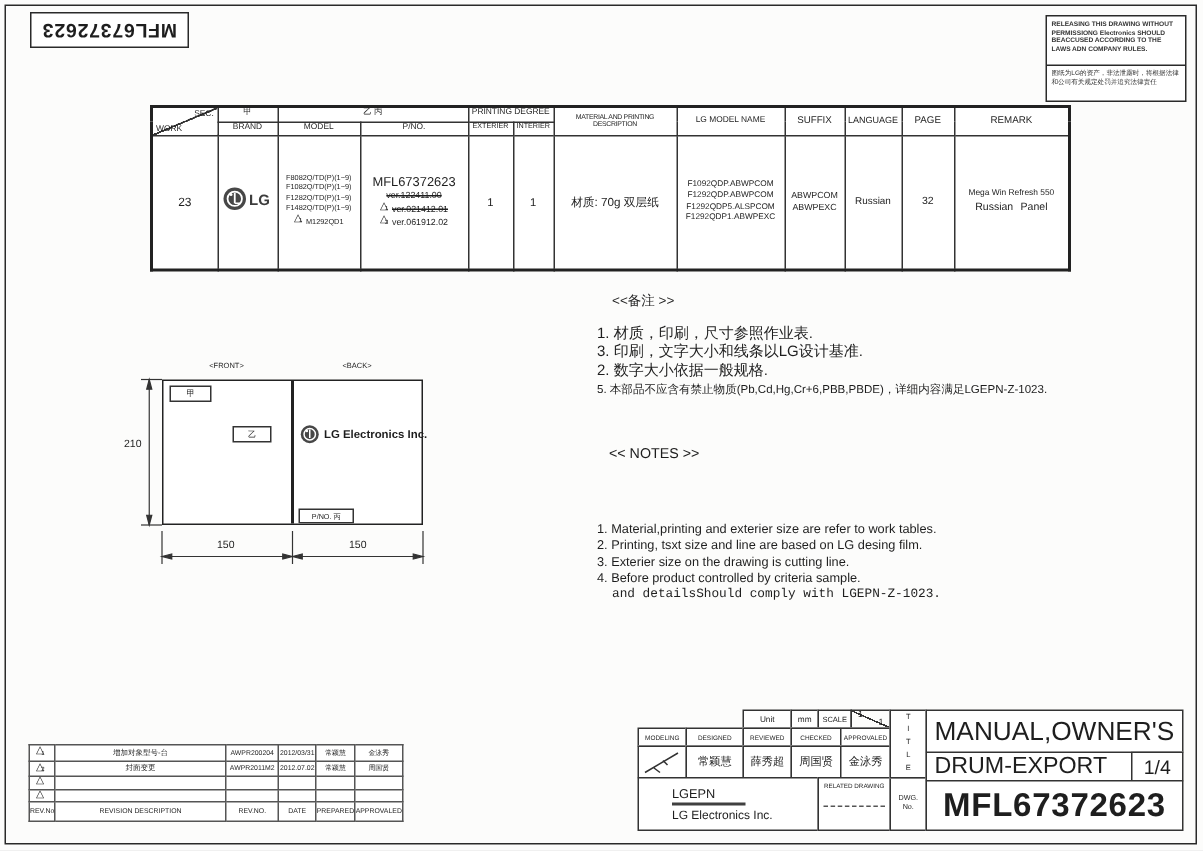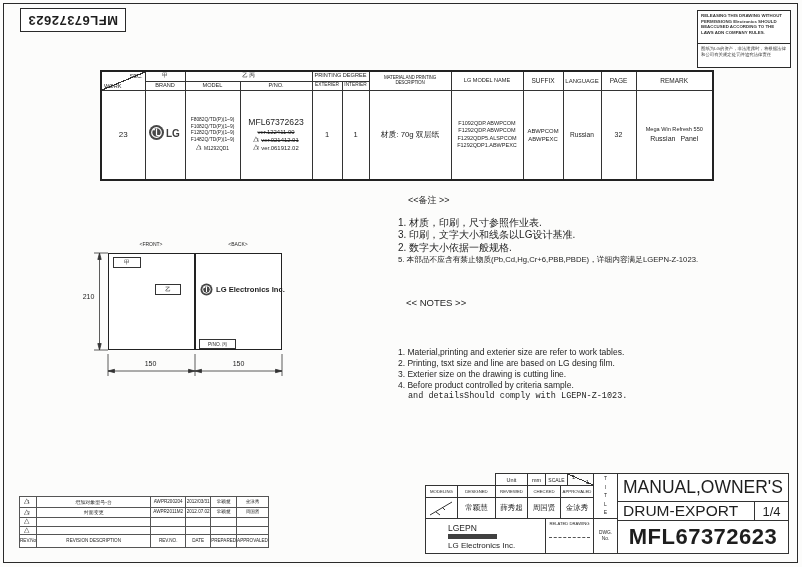--- a/index.html
+++ b/index.html
@@ -281,21 +281,21 @@
       <svg width="28" height="18" viewBox="0 0 28 18">
         <path d="M2 16 L24 3 M8 13 l4 3 M14 8 l3 3" stroke="#333" stroke-width="1" fill="none"></path>
       </svg>
     </div>
     <div class="tb name" style="left:457px;top:497px;width:39px;height:22px;">常颖慧</div>
     <div class="tb name" style="left:495px;top:497px;width:33px;height:22px;">薛秀超</div>
     <div class="tb name" style="left:527px;top:497px;width:34px;height:22px;">周国贤</div>
     <div class="tb name" style="left:560px;top:497px;width:34px;height:22px;">金泳秀</div>
 
     <div class="tb" style="left:425px;top:518px;width:121px;height:36px;flex-direction:column;align-items:flex-start;justify-content:center;padding-left:22px;">
-      <span style="font-size:8.5px;border-bottom:5px solid #404040;padding:0 20px 1px 0;">LGEPN</span>
+      <span style="font-size:8.5px;border-bottom:2px solid #404040;padding:0 20px 1px 0;">LGEPN</span>
       <span style="font-size:8px;margin-top:2px;">LG Electronics Inc.</span>
     </div>
     <div class="tb" style="left:545px;top:518px;width:49px;height:36px;align-items:flex-start;position:absolute;">
       <span style="font-size:4.2px;margin-top:2px;">RELATED DRAWING</span>
       <span class="dashed-line"></span>
     </div>
     <div class="tb" style="left:593px;top:518px;width:25px;height:36px;flex-direction:column;font-size:4.8px;line-height:6px;">
       <span>DWG.</span>
         <span>No.</span>
     </div>

